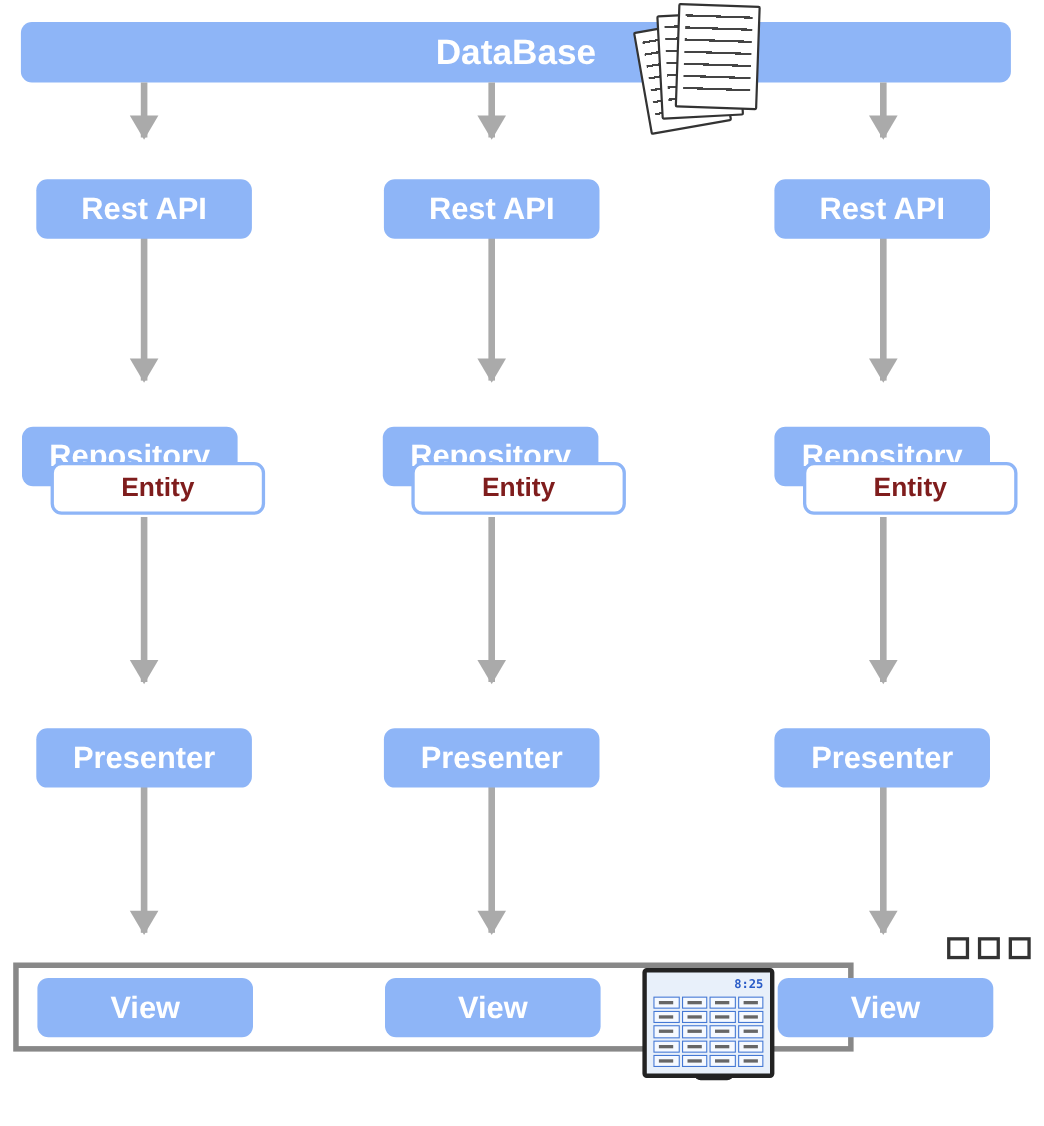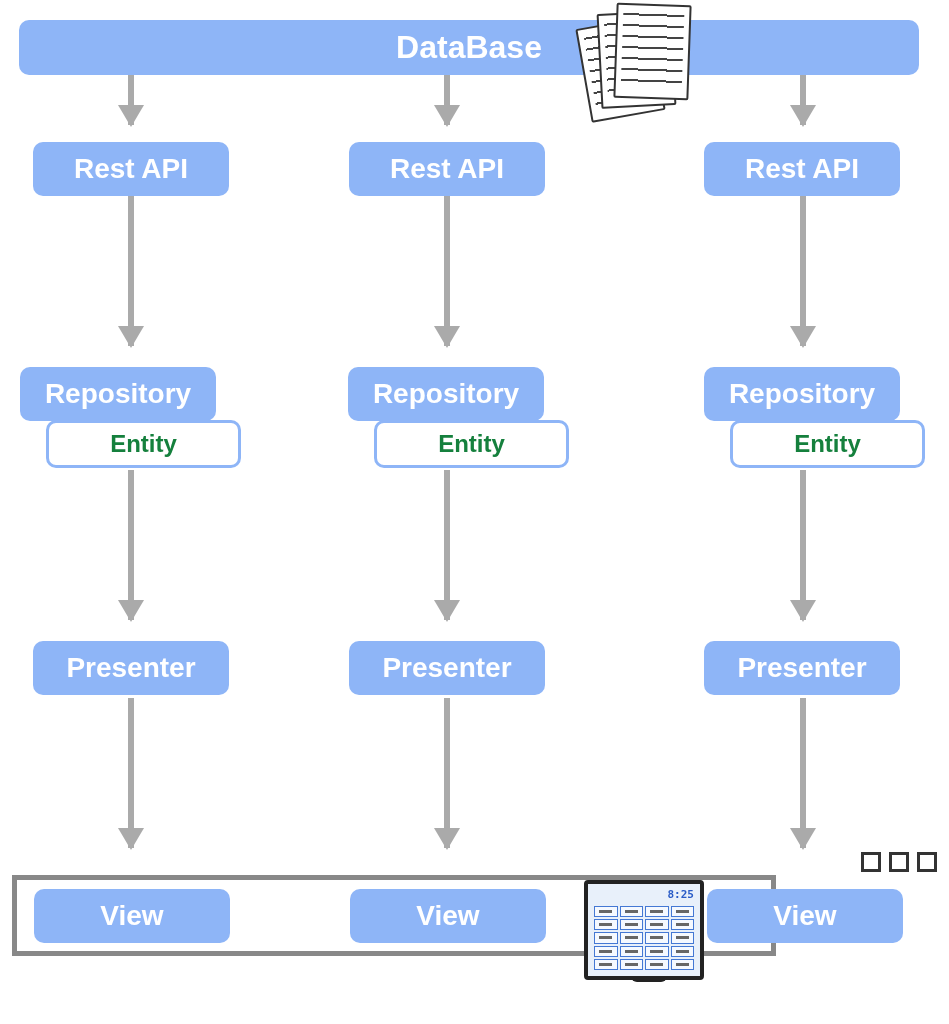--- a/index.html
+++ b/index.html
@@ -24,27 +24,28 @@
       left: 19px;
       top: 20px;
       width: 900px;
       height: 55px;
       font-size: 32px;
     }
     .layer-box {
       width: 196px;
       height: 54px;
       font-size: 28px;
+      margin-top: 21px;
     }
     .entity-box {
       position: absolute;
       background: white;
       border: 3px solid #8eb5f7;
       border-radius: 10px;
-      color: #15803d;
+      color: #7f1d1d;
       font-weight: 700;
       font-size: 24px;
       display: flex;
       align-items: center;
       justify-content: center;
       width: 195px;
       height: 48px;
     }
     .view-container {
       position: absolute;

